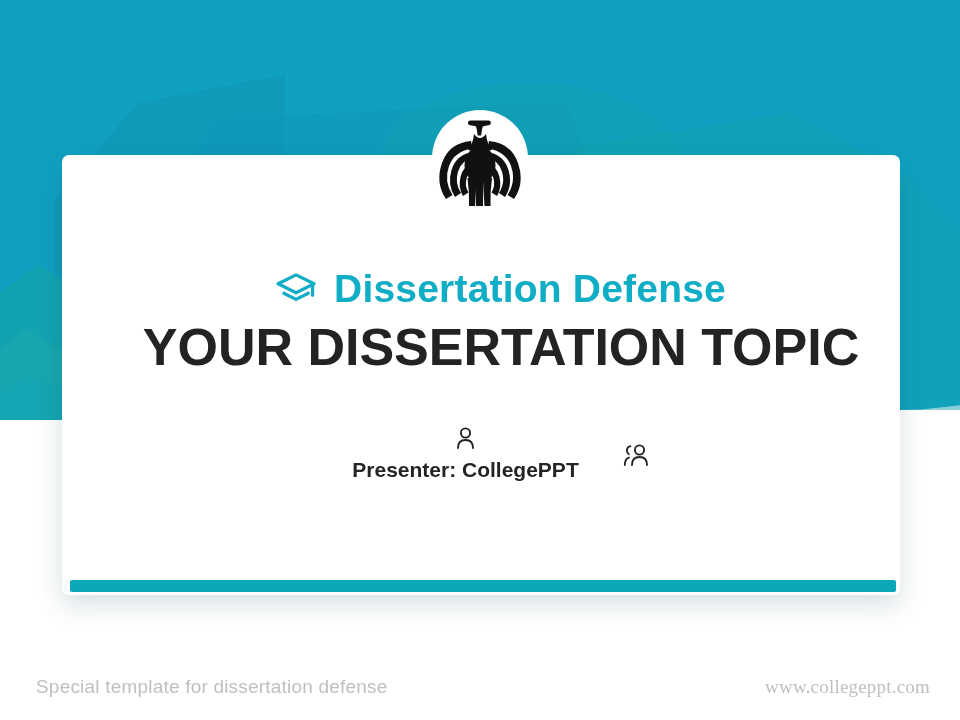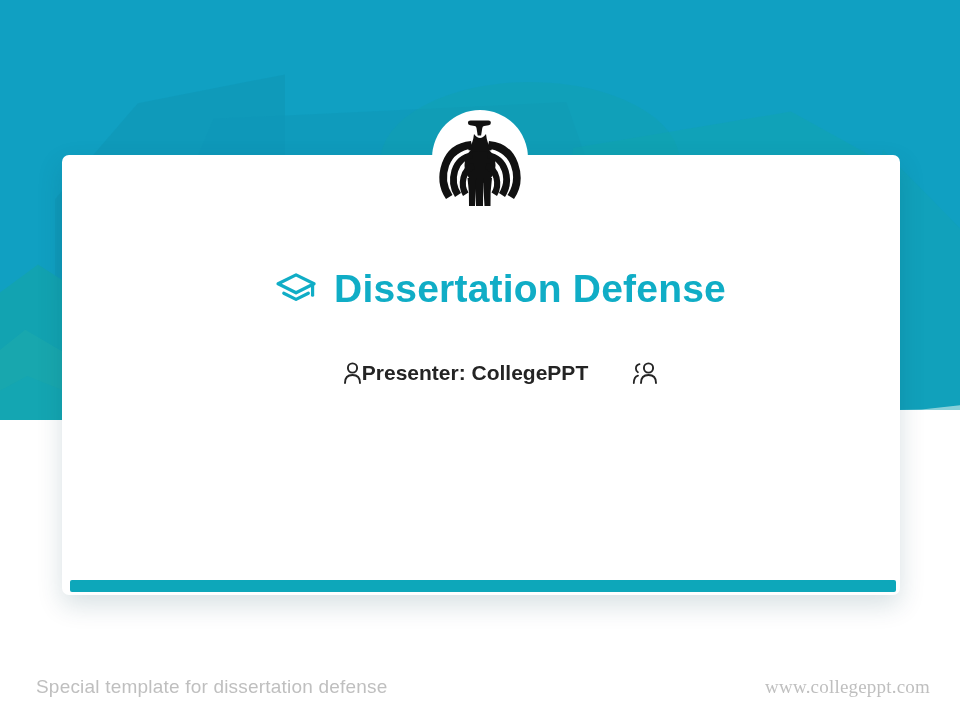--- a/index.html
+++ b/index.html
@@ -186,20 +186,22 @@
 
   .people-row {
     margin-top: 50px;
     display: flex;
     align-items: center;
     gap: 44px;
   }
   .person {
     display: flex;
     align-items: center;
+    gap: 9px;
+    flex-direction: column;
   }
   .person-icon { display: block; }
   .person-text {
     font-size: 21px;
     font-weight: bold;
     color: #242424;
     white-space: nowrap;
   }
 
   .meta-line {
@@ -276,20 +278,21 @@
       <span>
         <svg class="cap-icon" viewBox="0 0 44 36" xmlns="http://www.w3.org/2000/svg" aria-hidden="true">
           <path d="M21 3 L40 12.5 L21 22 L2 12.5 Z" fill="none" stroke="#10ADC6" stroke-width="3.4" stroke-linejoin="round"></path>
           <path d="M38.5 12.5 L38.5 24.5" fill="none" stroke="#10ADC6" stroke-width="3.4" stroke-linecap="round"></path>
           <path d="M8 22.5 L21 29 L34 22.5" fill="none" stroke="#10ADC6" stroke-width="3.4" stroke-linejoin="round" stroke-linecap="round"></path>
         </svg>
       </span>
       <span class="eyebrow-text">Dissertation Defense</span>
     </div>
 
+    <div class="main-title">YOUR DISSERTATION TOPIC</div>
 
     <div class="people-row">
 
       <div class="person">
         <span>
           <svg class="person-icon" width="19" height="22" viewBox="0 0 19 22" xmlns="http://www.w3.org/2000/svg" aria-hidden="true">
             <circle cx="9.5" cy="6" r="4.6" fill="none" stroke="#242424" stroke-width="1.9"></circle>
             <path d="M2 21 q0 -8 7.5 -8 q7.5 0 7.5 8" fill="none" stroke="#242424" stroke-width="1.9" stroke-linecap="round"></path>
           </svg>
         </span>

